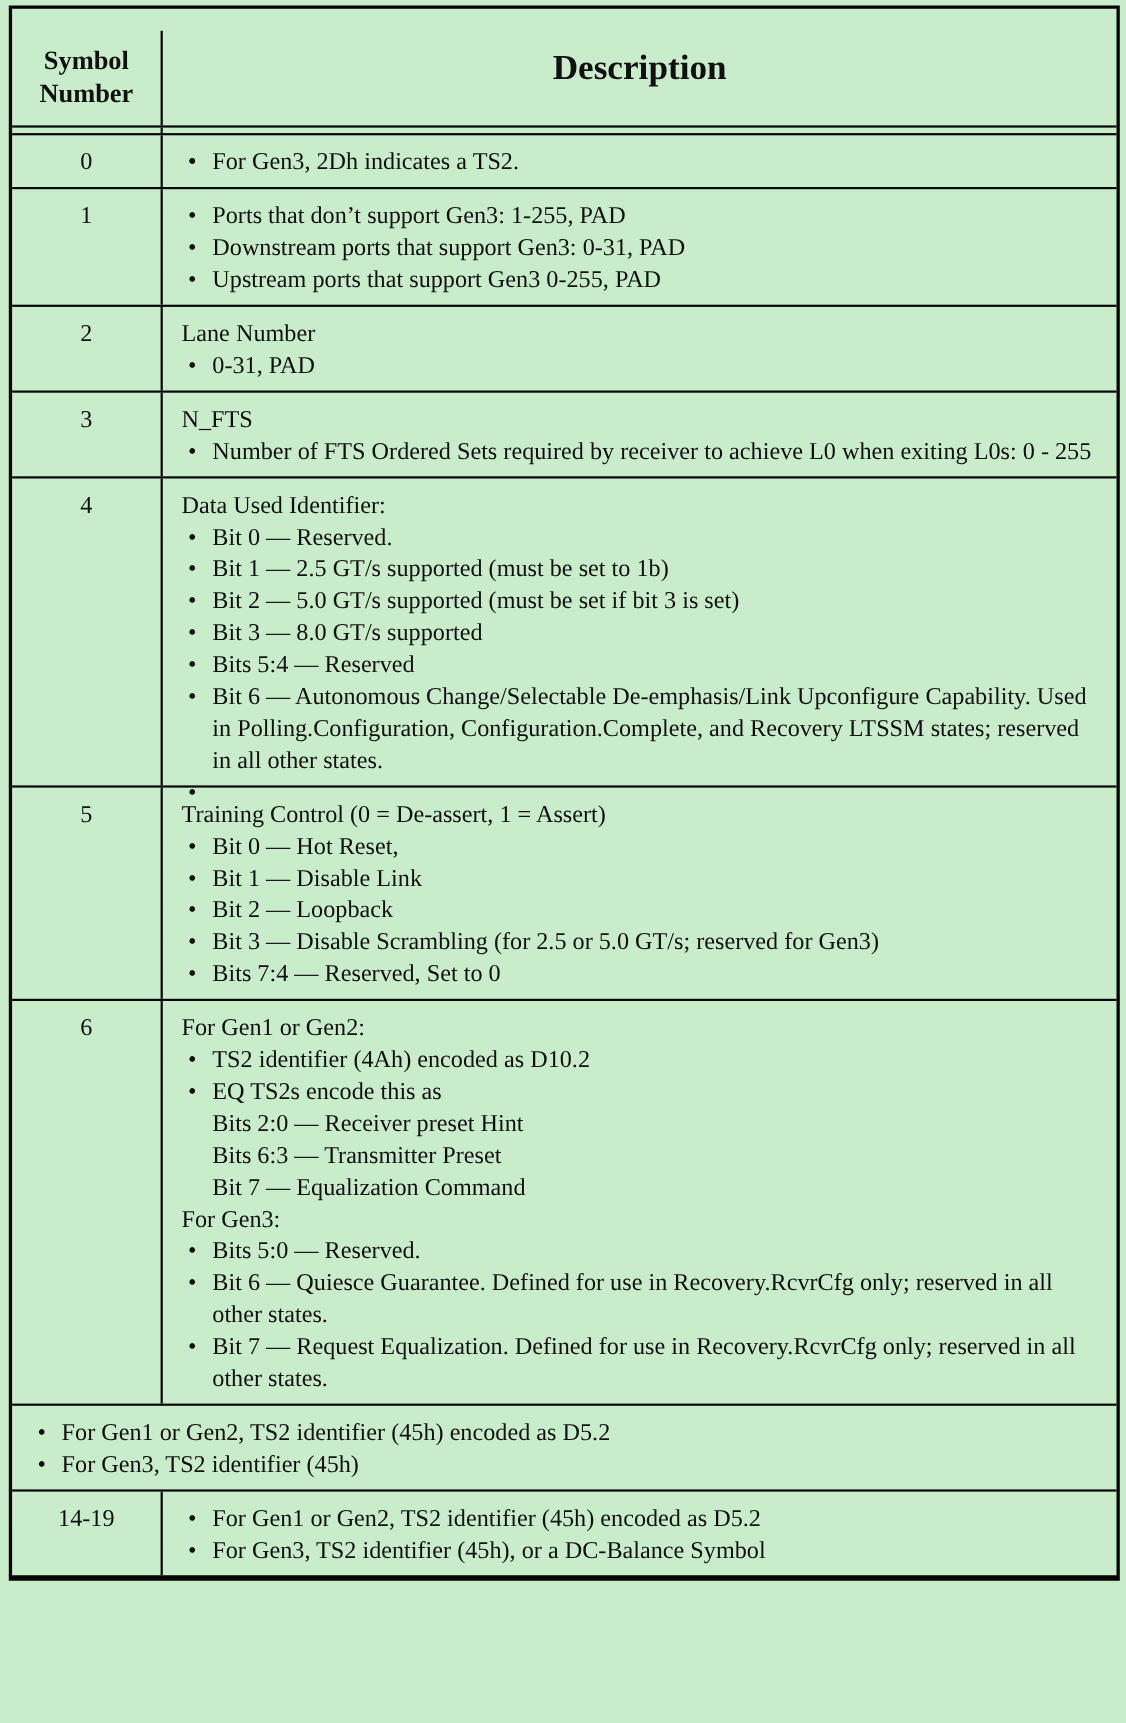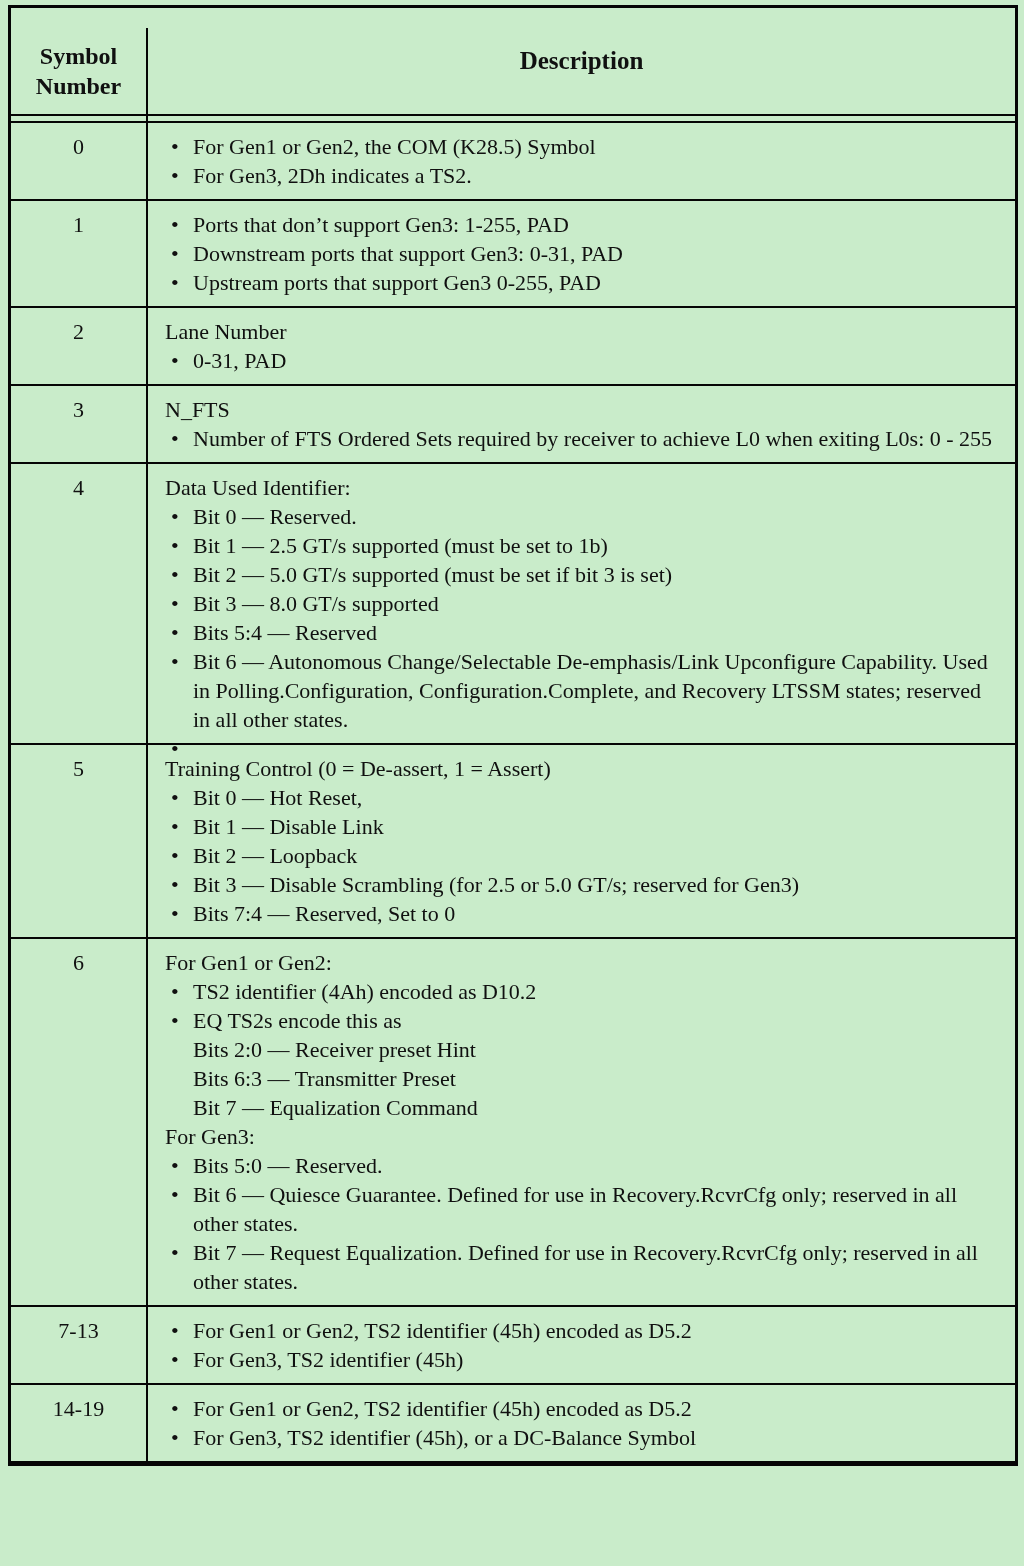--- a/index.html
+++ b/index.html
@@ -39,21 +39,21 @@
     line-height: 30px;
     padding: 13px 26px;
     margin-top: 20px;
   }
   .header-desc {
     flex: 1;
     display: flex;
     align-items: center;
     justify-content: center;
     font-weight: bold;
-    font-size: 25px;
+    font-size: 32px;
     line-height: 30px;
     padding: 13px 10px;
   }
   
   .gap-row {
     display: flex;
     height: 5px;
   }
   .gap-sym {
     flex: 0 0 137px;
@@ -103,21 +103,21 @@
     <div class="header-desc">Description</div>
   </div>
   <div class="gap-row">
     <div class="gap-sym"></div>
     <div class="gap-rest"></div>
   </div>
   <div>
   <div class="body-row">
     <div class="sym-cell">0</div>
     <div class="desc-cell">
-          <div class="item item-bullet"><span class="marker">•</span><span>For Gen1 or Gen2, the COM (K28.5) Symbol</span></div>
+          <div class="item item-bullet"><span class="marker">•</span></div>
           <div class="item item-bullet"><span class="marker">•</span><span>For Gen3, 2Dh indicates a TS2.</span></div>
         </div>
   </div>
 
   <div class="body-row">
     <div class="sym-cell">1</div>
     <div class="desc-cell">
           <div class="item item-bullet"><span class="marker">•</span><span>Ports that don’t support Gen3: 1-255, PAD</span></div>
           <div class="item item-bullet"><span class="marker">•</span><span>Downstream ports that support Gen3: 0-31, PAD</span></div>
           <div class="item item-bullet"><span class="marker">•</span><span>Upstream ports that support Gen3 0-255, PAD</span></div>
@@ -176,21 +176,20 @@
           <div class="item item-sub"><span>Bits 6:3 — Transmitter Preset</span></div>
           <div class="item item-sub"><span>Bit 7 — Equalization Command</span></div>
           <div class="item item-plain"><span>For Gen3:</span></div>
           <div class="item item-bullet"><span class="marker">•</span><span>Bits 5:0 — Reserved.</span></div>
           <div class="item item-bullet"><span class="marker">•</span><span>Bit 6 — Quiesce Guarantee. Defined for use in Recovery.RcvrCfg only; reserved in all other states.</span></div>
           <div class="item item-bullet"><span class="marker">•</span><span>Bit 7 — Request Equalization. Defined for use in Recovery.RcvrCfg only; reserved in all other states.</span></div>
         </div>
   </div>
 
   <div class="body-row">
-    <div class="sym-cell">7-13</div>
     <div class="desc-cell">
           <div class="item item-bullet"><span class="marker">•</span><span>For Gen1 or Gen2, TS2 identifier (45h) encoded as D5.2</span></div>
           <div class="item item-bullet"><span class="marker">•</span><span>For Gen3, TS2 identifier (45h)</span></div>
         </div>
   </div>
 
   <div class="body-row">
     <div class="sym-cell">14-19</div>
     <div class="desc-cell">
           <div class="item item-bullet"><span class="marker">•</span><span>For Gen1 or Gen2, TS2 identifier (45h) encoded as D5.2</span></div>

